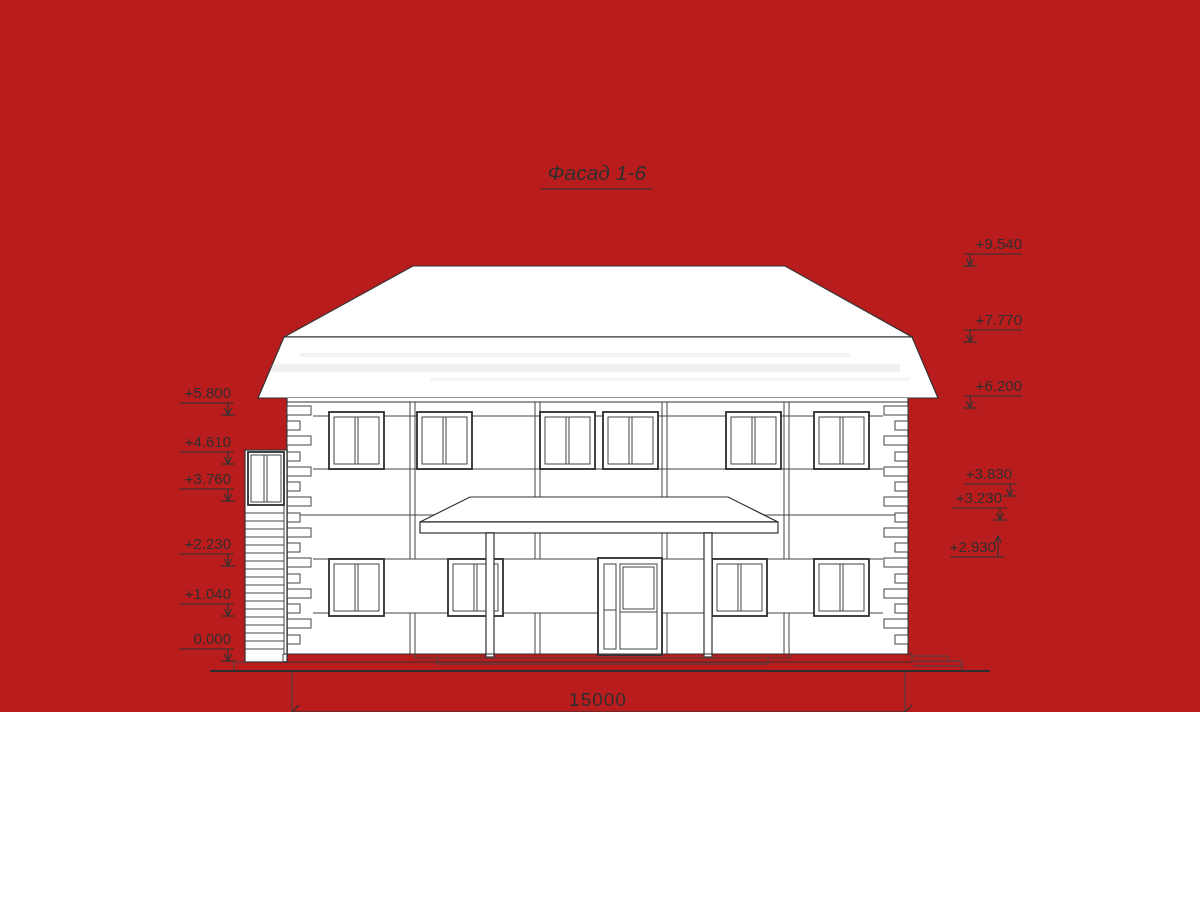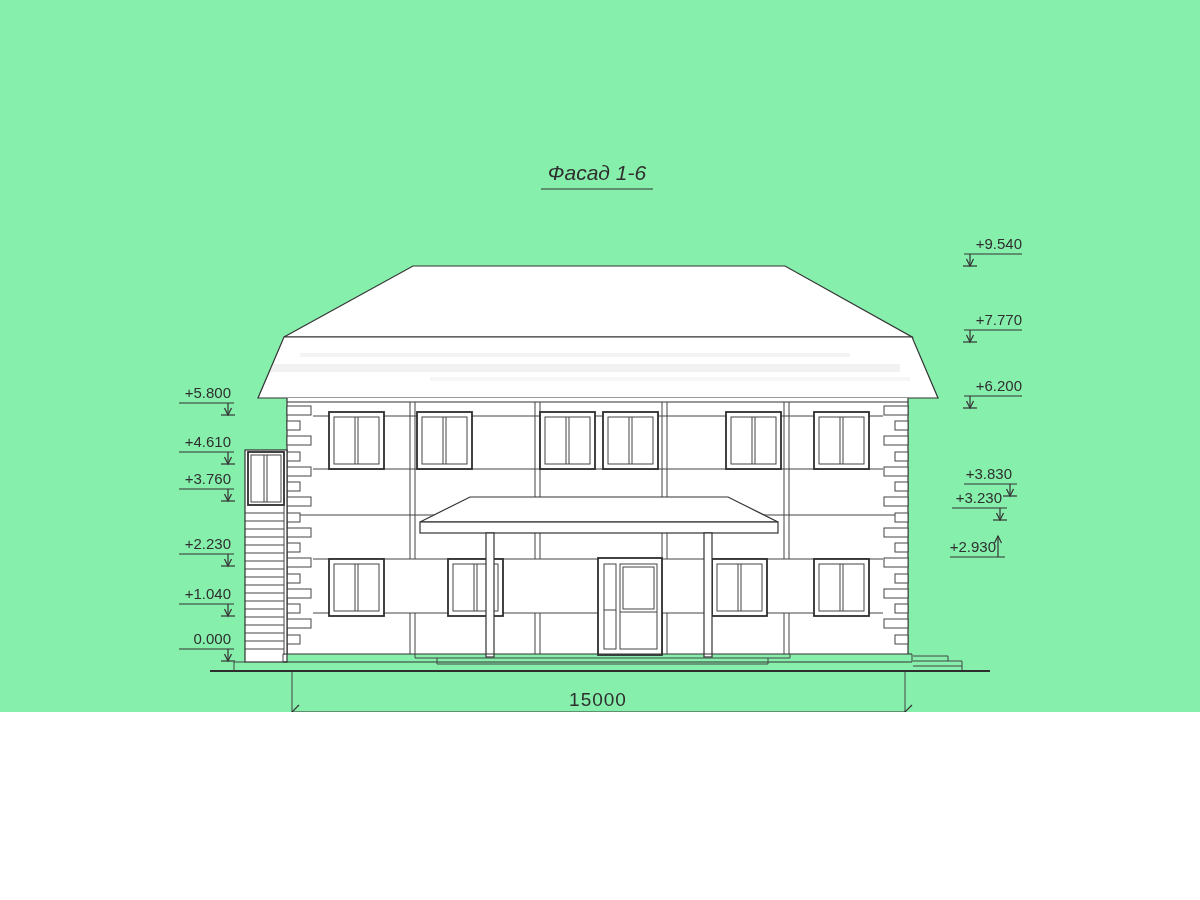--- a/index.html
+++ b/index.html
@@ -1,16 +1,16 @@
 <!DOCTYPE html>
 <html><head>
 <meta charset="utf-8">
 <style>
   html,body{margin:0;padding:0;background:#ffffff;}
-  .page{position:relative;width:1200px;height:712px;background:#86efac;overflow:hidden;
+  .page{position:relative;width:1200px;height:712px;background:#b91c1c;overflow:hidden;
         font-family:"Liberation Sans","DejaVu Sans",sans-serif;}
   svg{display:block}
   text{fill:#2f2f2f;}
   .t-title{font-size:21px;font-style:italic;}
   .t-mark{font-size:15px;}
   .t-dim{font-size:19px;letter-spacing:1px;}
   .t-axis{font-size:17px;}
   .ln{stroke:#333333;stroke-width:1.2;fill:none;}
   .ln-thin{stroke:#444444;stroke-width:1;fill:none;}
   .ln-thick{stroke:#2e2e2e;stroke-width:1.8;fill:none;}

